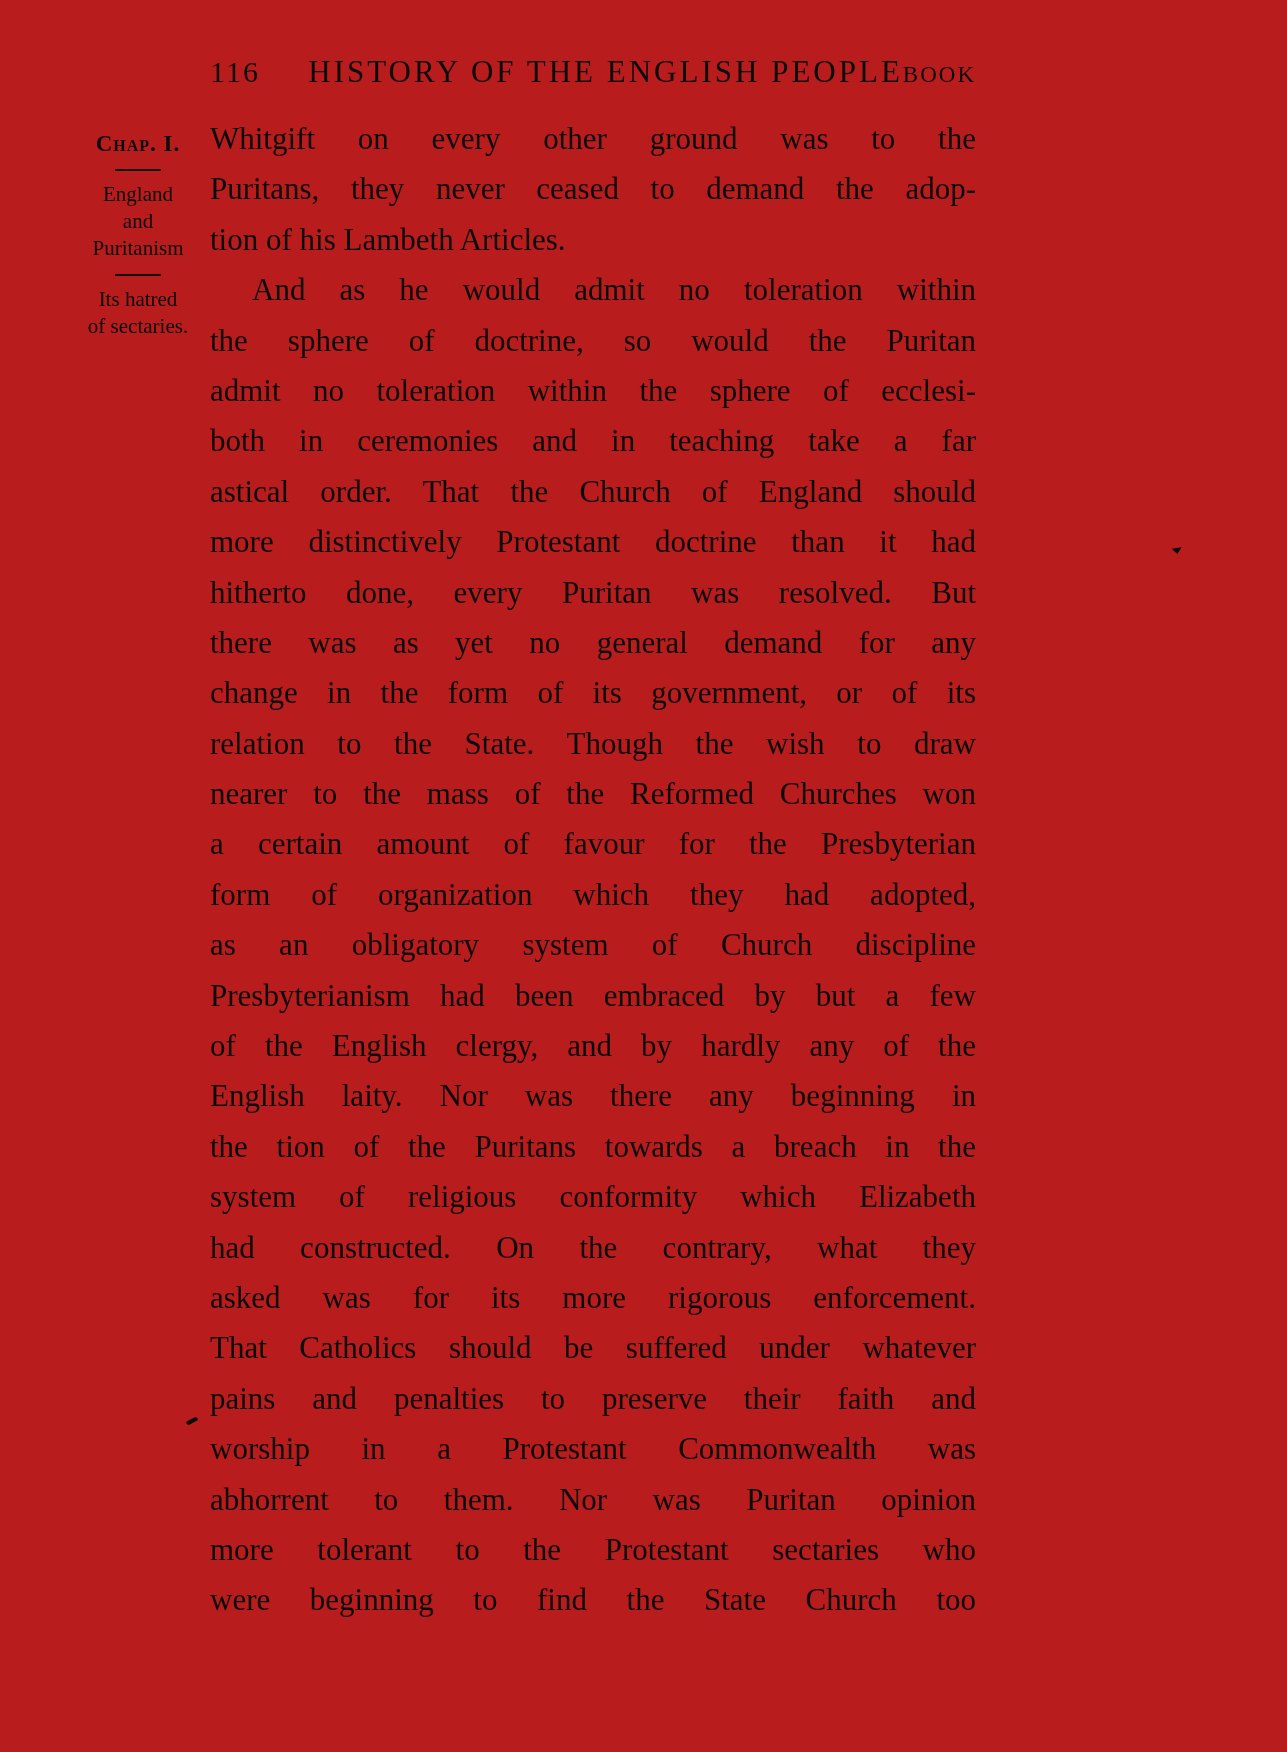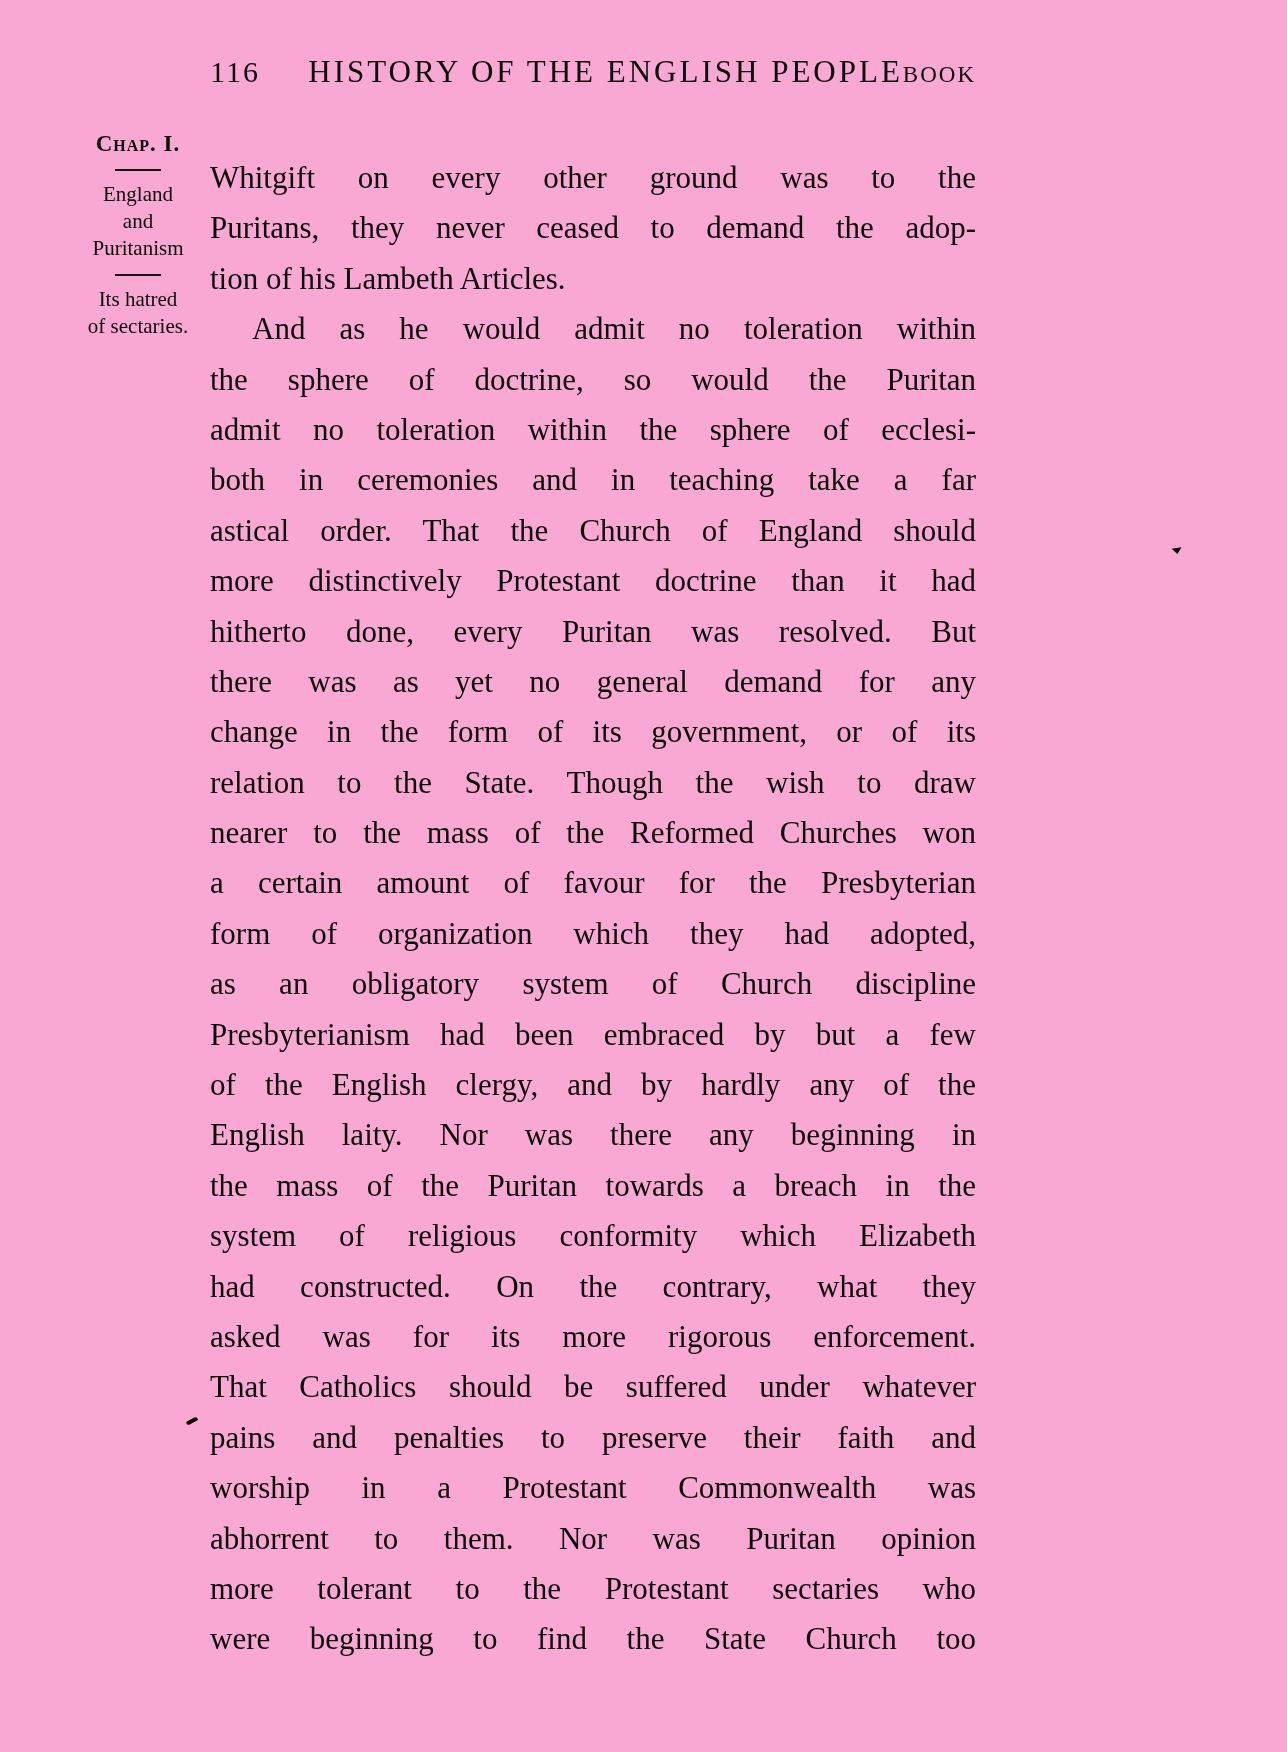--- a/index.html
+++ b/index.html
@@ -4,21 +4,21 @@
 <style>
   html, body {
     margin: 0;
     padding: 0;
     background: #ffffff;
   }
   .page {
     position: relative;
     width: 1287px;
     height: 1752px;
-    background: #f9a8d4;
+    background: #b91c1c;
     font-family: "Liberation Serif", "DejaVu Serif", serif;
     color: #0b0b0b;
     overflow: hidden;
   }
 
   
   .header {
     position: absolute;
     left: 210px;
     top: 54px;
@@ -65,21 +65,20 @@
   }
   .note + .note-rule { margin-top: 12px; }
 
   
   .body-text {
     position: absolute;
     left: 210px;
     top: 114px;
     width: 766px;
     font-size: 31px;
-    margin-top: 39px;
   }
   .line {
     height: 50.4px;
     line-height: 50.4px;
     text-align: justify;
     text-align-last: justify;
     white-space: nowrap;
   }
   .line.no-just {
     text-align: left;
@@ -156,21 +155,21 @@
         <div class="line">there was as yet no general demand for any</div>
         <div class="line">change in the form of its government, or of its</div>
         <div class="line">relation to the State.  Though the wish to draw</div>
         <div class="line">nearer to the mass of the Reformed Churches won</div>
         <div class="line">a certain amount of favour for the Presbyterian</div>
         <div class="line">form of organization which they had adopted,</div>
         <div class="line">as an obligatory system of Church discipline</div>
         <div class="line">Presbyterianism had been embraced by but a few</div>
         <div class="line">of the English clergy, and by hardly any of the</div>
         <div class="line">English laity.  Nor was there any beginning in</div>
-        <div class="line">the mass of the Puritan towards a breach in the</div>
+        <div class="line">the tion of the Puritans towards a breach in the</div>
         <div class="line">system of religious conformity which Elizabeth</div>
         <div class="line">had constructed.  On the contrary, what they</div>
         <div class="line">asked was for its more rigorous enforcement.</div>
         <div class="line">That Catholics should be suffered under whatever</div>
         <div class="line">pains and penalties to preserve their faith and</div>
         <div class="line">worship in a Protestant Commonwealth was</div>
         <div class="line">abhorrent to them.  Nor was Puritan opinion</div>
         <div class="line">more tolerant to the Protestant sectaries who</div>
         <div class="line">were beginning to find the State Church too</div>
       </div>

